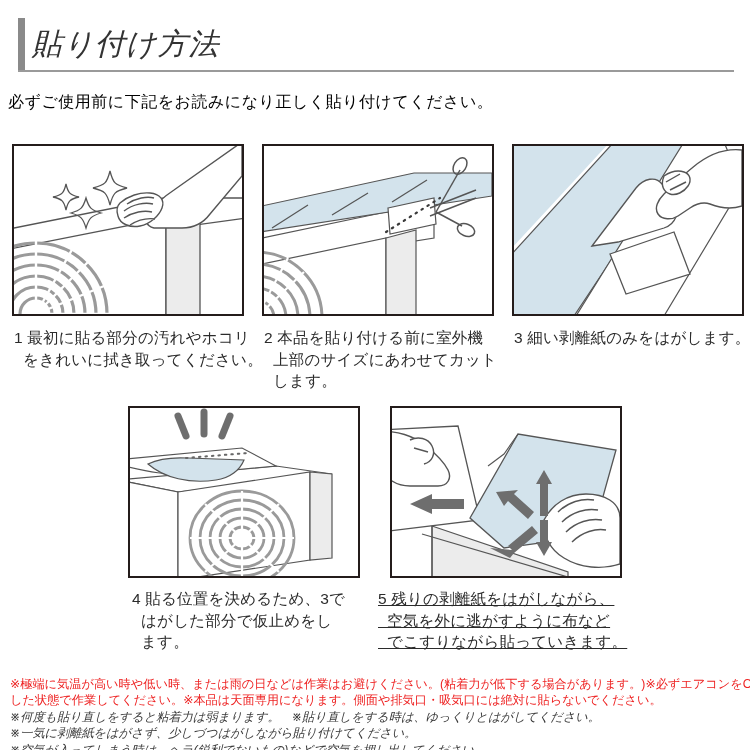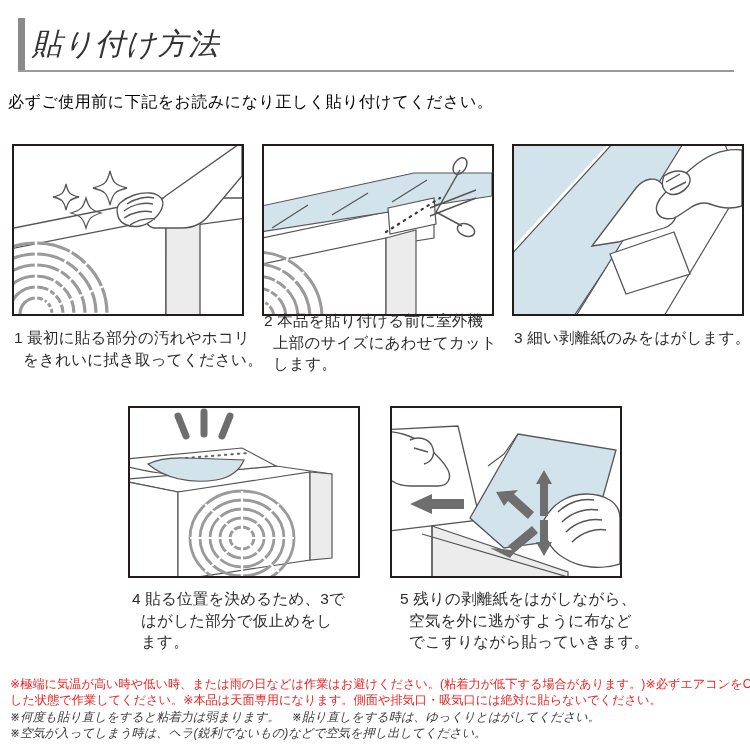--- a/index.html
+++ b/index.html
@@ -49,28 +49,28 @@
     color:#2b2b2b;
     letter-spacing:.2px;
     white-space:pre;
   }
 
   
   #panel-1{left:12px;  top:144px; width:232px; height:172px;}
   #panel-2{left:262px; top:144px; width:232px; height:172px;}
   #panel-3{left:512px; top:144px; width:232px; height:172px;}
   #cap-1{left:14px;  top:327px; width:240px;}
-  #cap-2{left:264px; top:310px; width:240px;}
+  #cap-2{left:264px; top:327px; width:240px;}
   #cap-3{left:514px; top:327px; width:240px;}
 
   
   #panel-4{left:128px; top:406px; width:232px; height:172px;}
   #panel-5{left:390px; top:406px; width:232px; height:172px;}
   #cap-4{left:132px; top:588px; width:250px;}
-  #cap-5{left:400px; top:588px; width:260px;}
+  #cap-5{left:378px; top:588px; width:260px;text-decoration:underline;}
 
   
   #notes{position:absolute;left:10px;top:676px;width:734px;}
   .note{
     font-size:12.2px;
     line-height:16.4px;
     letter-spacing:0px;
     white-space:pre;
   }
   .note.red{color:#ee2222;}
@@ -319,14 +319,15 @@
   </svg>
 </div>
 <div class="caption" id="cap-5">5 残りの剥離紙をはがしながら、
   空気を外に逃がすように布など
   でこすりながら貼っていきます。</div>
 
 <div id="notes">
   <div class="note red">※極端に気温が高い時や低い時、または雨の日などは作業はお避けください。(粘着力が低下する場合があります。)※必ずエアコンをOFFに</div>
   <div class="note red">した状態で作業してください。※本品は天面専用になります。側面や排気口・吸気口には絶対に貼らないでください。</div>
   <div class="note dark">※何度も貼り直しをすると粘着力は弱まります。　※貼り直しをする時は、ゆっくりとはがしてください。</div>
+  <div class="note dark">※一気に剥離紙をはがさず、少しづつはがしながら貼り付けてください。</div>
   <div class="note dark">※空気が入ってしまう時は、ヘラ(鋭利でないもの)などで空気を押し出してください。</div>
 </div>
 
 </body></html>

